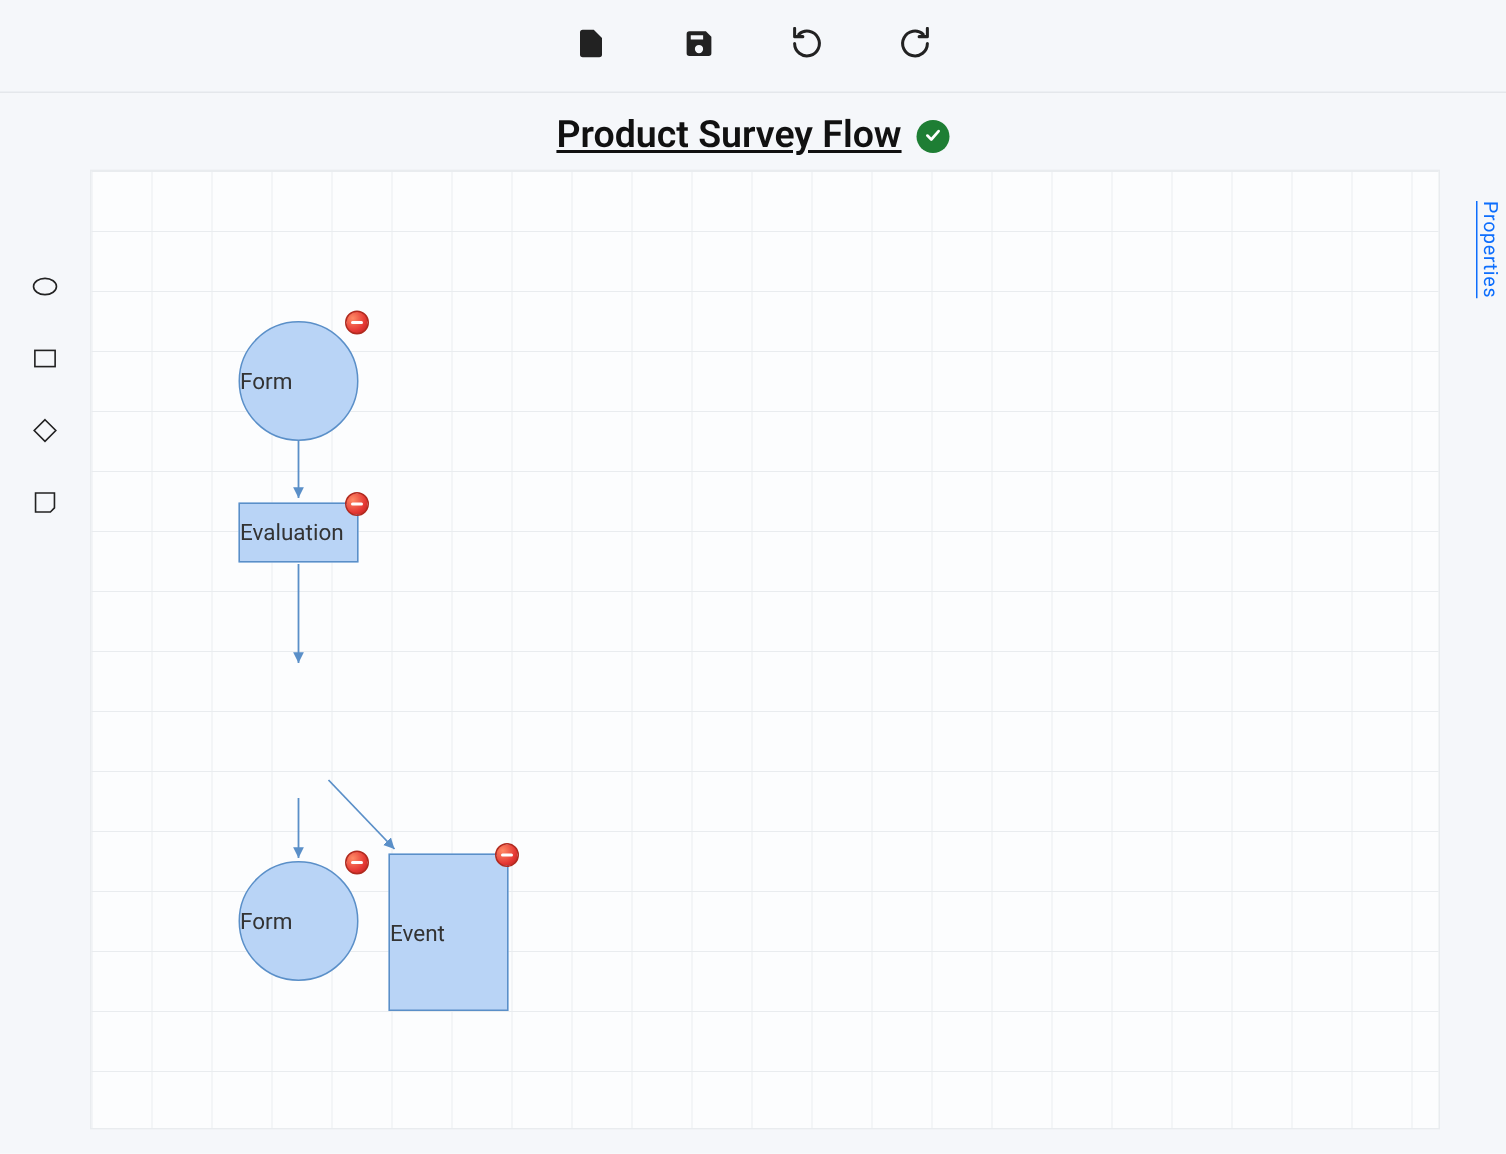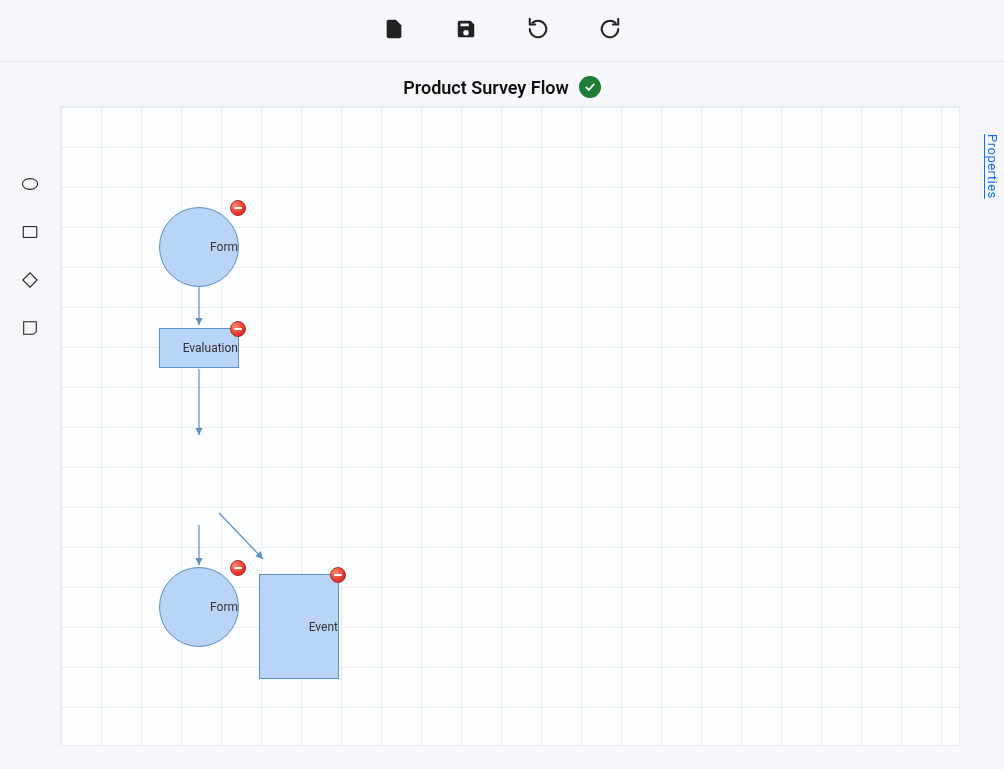--- a/index.html
+++ b/index.html
@@ -31,22 +31,23 @@
   .tb-btn svg { width: 22px; height: 22px; }
   
   .title-row {
     display: flex;
     justify-content: center;
     align-items: center;
     gap: 10px;
     margin: 14px 0 8px 0;
   }
   .title {
-    font-size: 18px;
+    font-size: 25px;
     font-weight: 600;
+    text-decoration: underline;
     cursor: pointer;
   }
   .status-badge {
     width: 22px; height: 22px;
     border-radius: 50%;
     background: #1e7e34;
     display: flex; align-items: center; justify-content: center;
     color: #fff;
   }
   .status-badge svg { width: 12px; height: 12px; }
@@ -97,57 +98,55 @@
     color: #0d6efd;
     text-decoration: underline;
     cursor: pointer;
     letter-spacing: 0.5px;
   }
   
   .node {
     position: absolute;
     display: flex;
     align-items: center;
-    justify-content: flex-end;
-    font-size: 12px;
+    justify-content: flex-start;
+    font-size: 15px;
     color: #333;
     cursor: move;
   }
   .node-circle {
     width: 80px; height: 80px;
     border-radius: 50%;
     background: #b9d4f6;
     border: 1px solid #5a8fc8;
   }
   .node-rect {
     width: 80px; height: 40px;
     background: #b9d4f6;
     border: 1px solid #5a8fc8;
-    padding-left: 27px;
   }
   .node-diamond {
     width: 70px; height: 70px;
   }
   .node-diamond .dshape {
     position: absolute;
     width: 70px; height: 70px;
     background: #b9d4f6;
     border: 1px solid #5a8fc8;
     transform: rotate(45deg);
     transform-origin: center;
   }
   .node-diamond .dlabel {
     position: relative;
     z-index: 2;
   }
   .node-event {
     width: 80px; height: 105px;
     background: #b9d4f6;
     border: 1px solid #5a8fc8;
-    margin-top: 12px;
   }
   .del-badge {
     position: absolute;
     top: -8px; right: -8px;
     width: 16px; height: 16px;
     border-radius: 50%;
     background: radial-gradient(circle at 30% 30%, #ff8a65, #e53935 60%, #b71c1c);
     border: 1px solid #b02a1f;
     display: flex; align-items: center; justify-content: center;
     cursor: pointer;

